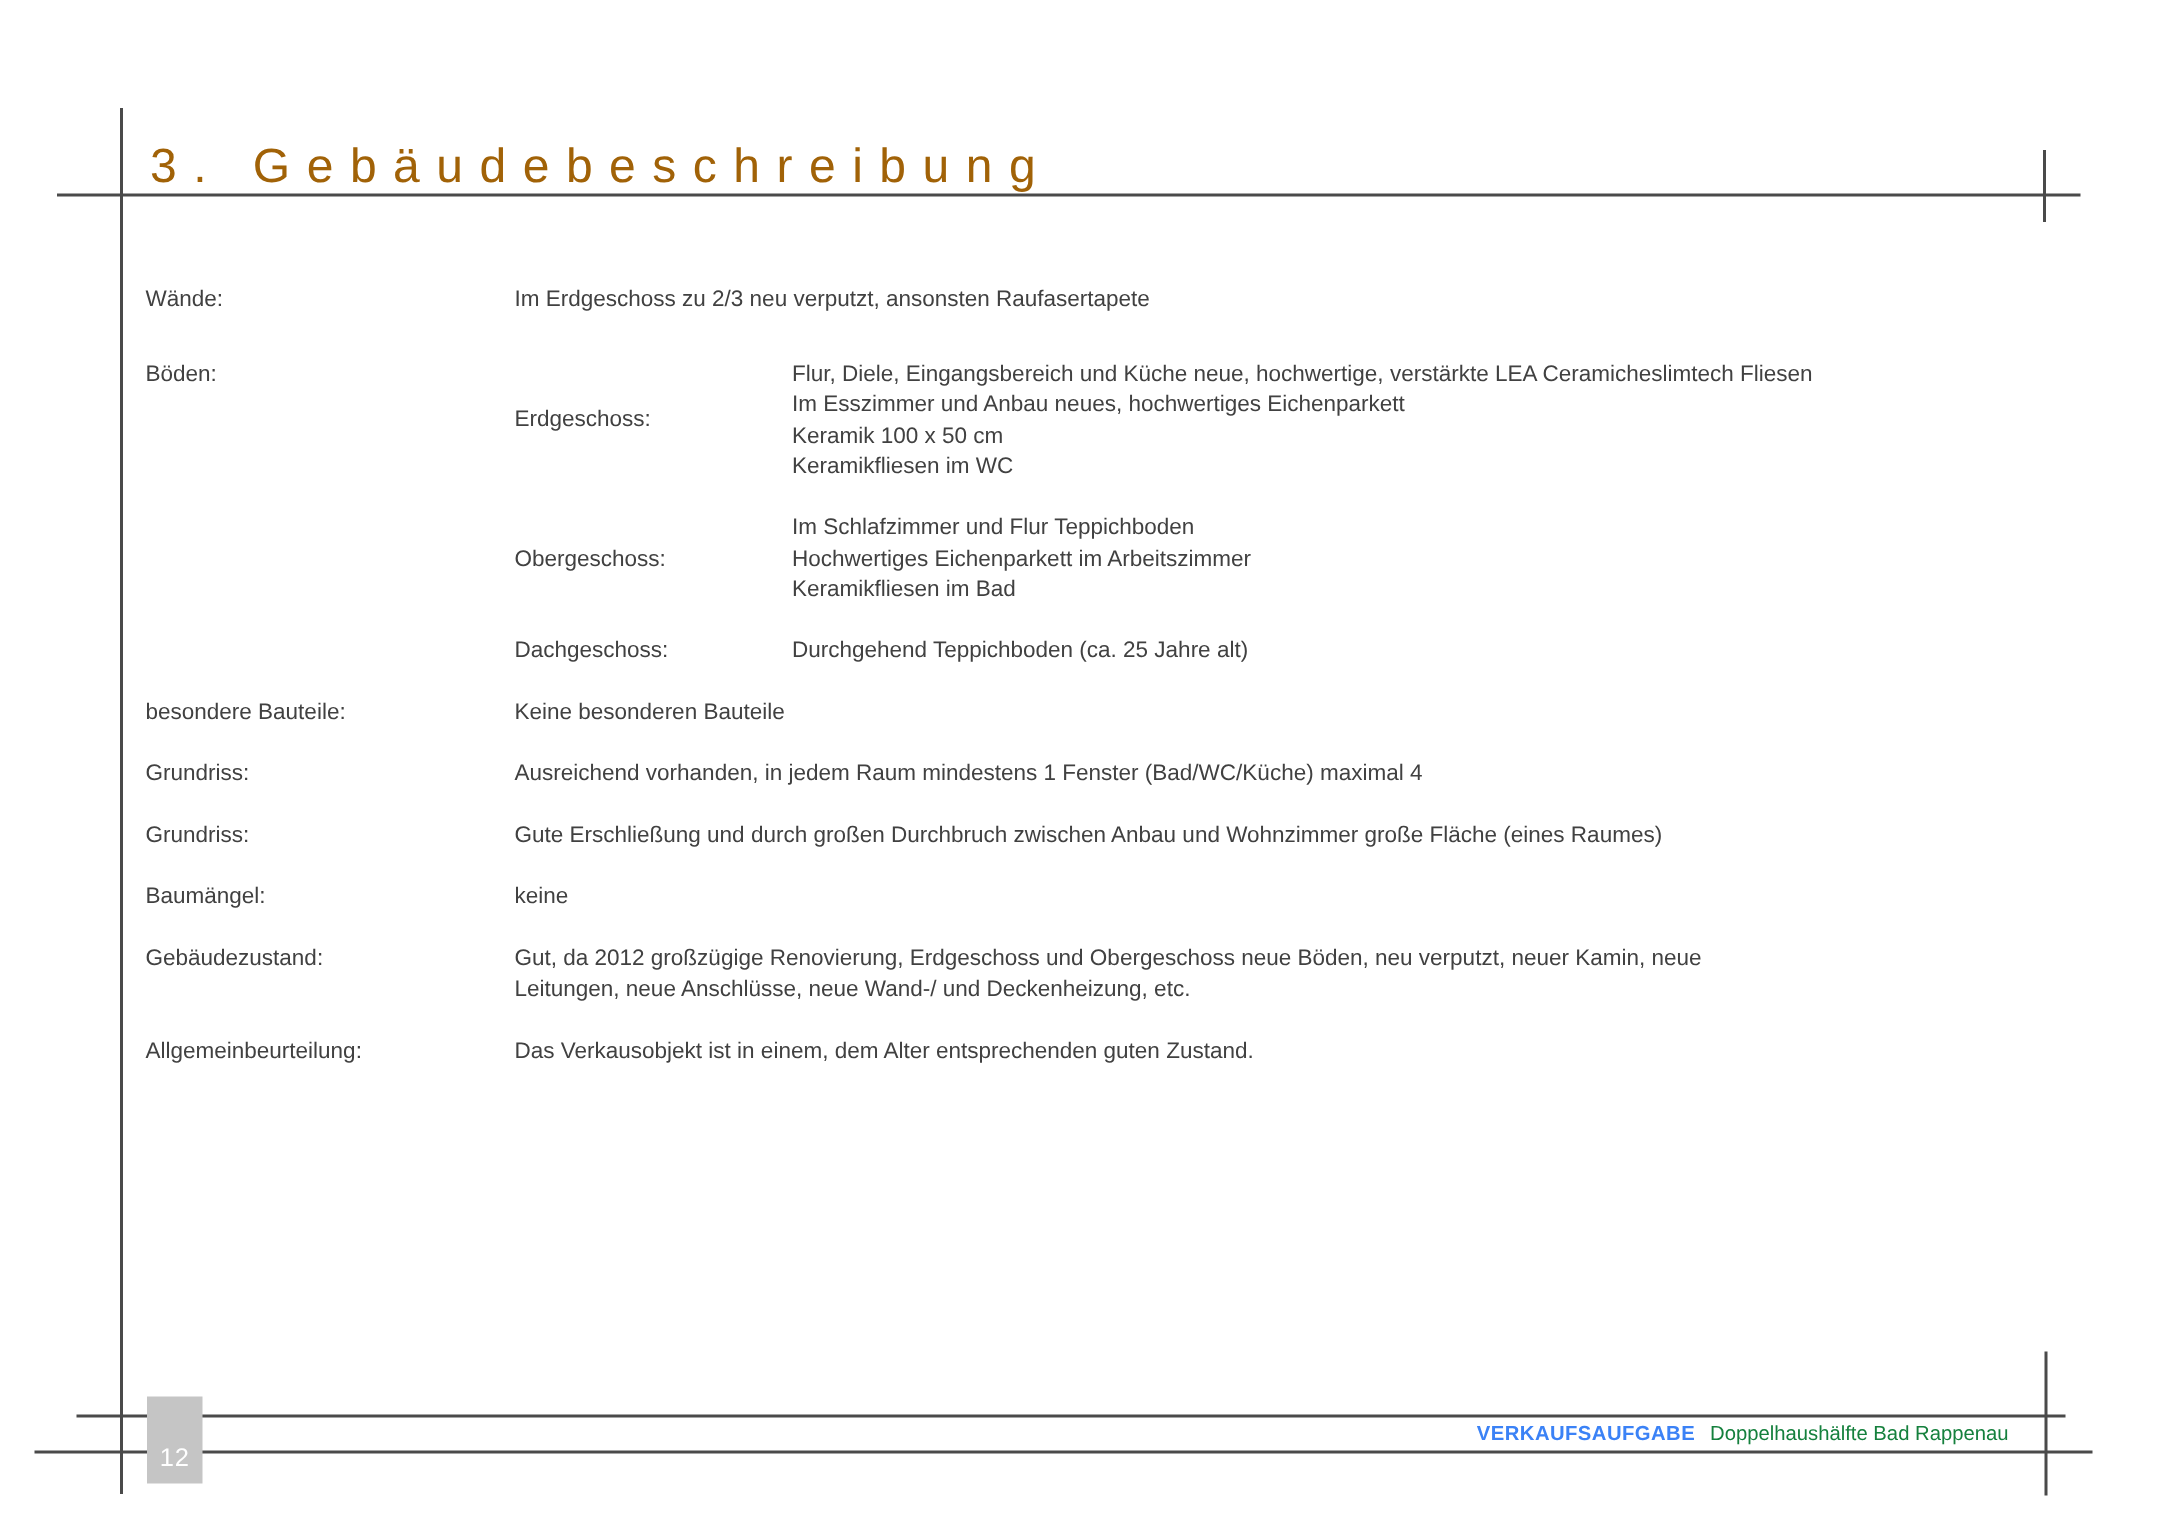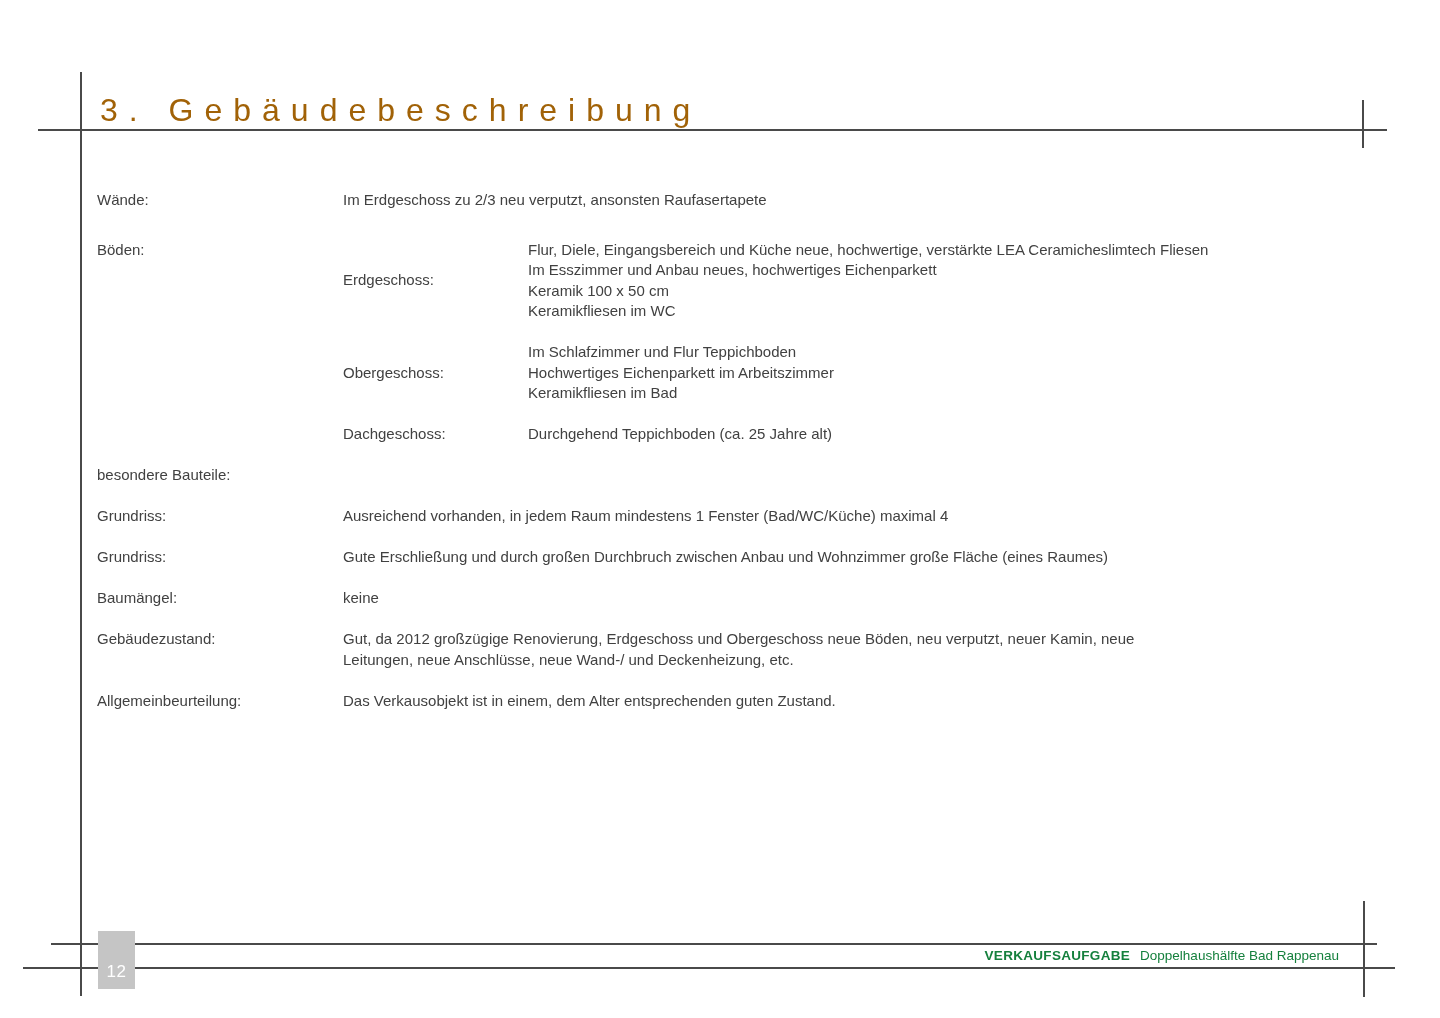--- a/index.html
+++ b/index.html
@@ -69,21 +69,21 @@
   }
   .footer-text {
     position: absolute;
     right: 95px; top: 948px;
     font-size: 13.5px;
     white-space: nowrap;
     z-index: 2;
     background: #ffffff;
     padding: 0 6px;
   }
-  .footer-text .brand { font-weight: bold; color: #15803d; letter-spacing: 0.3px; }
+  .footer-text .brand { font-weight: bold; color: #3b82f6; letter-spacing: 0.3px; }
   .footer-text .subtitle { color: #15803d; margin-left: 10px; }
 </style>
 </head>
 <body>
 
 <div class="rule rule-left-vertical"></div>
 <div class="rule rule-top-horizontal"></div>
 <div class="rule rule-top-right-tick"></div>
 <div class="rule rule-footer-upper"></div>
 <div class="rule rule-footer-lower"></div>
@@ -124,20 +124,23 @@
         <div class="sublabel">Dachgeschoss:</div>
         <div class="sublines">
           <div class="line">Durchgehend Teppichboden (ca. 25 Jahre alt)</div>
         </div>
       </div>
     </div>
   </div>
 
   <div class="row">
     <div class="label">besondere Bauteile:</div>
+    <div class="value">
+      <div class="line">Keine besonderen Bauteile</div>
+    </div>
   </div>
 
   <div class="row">
     <div class="label">Grundriss:</div>
     <div class="value">
       <div class="line">Ausreichend vorhanden, in jedem Raum mindestens 1 Fenster (Bad/WC/Küche) maximal 4</div>
     </div>
   </div>
 
   <div class="row">

